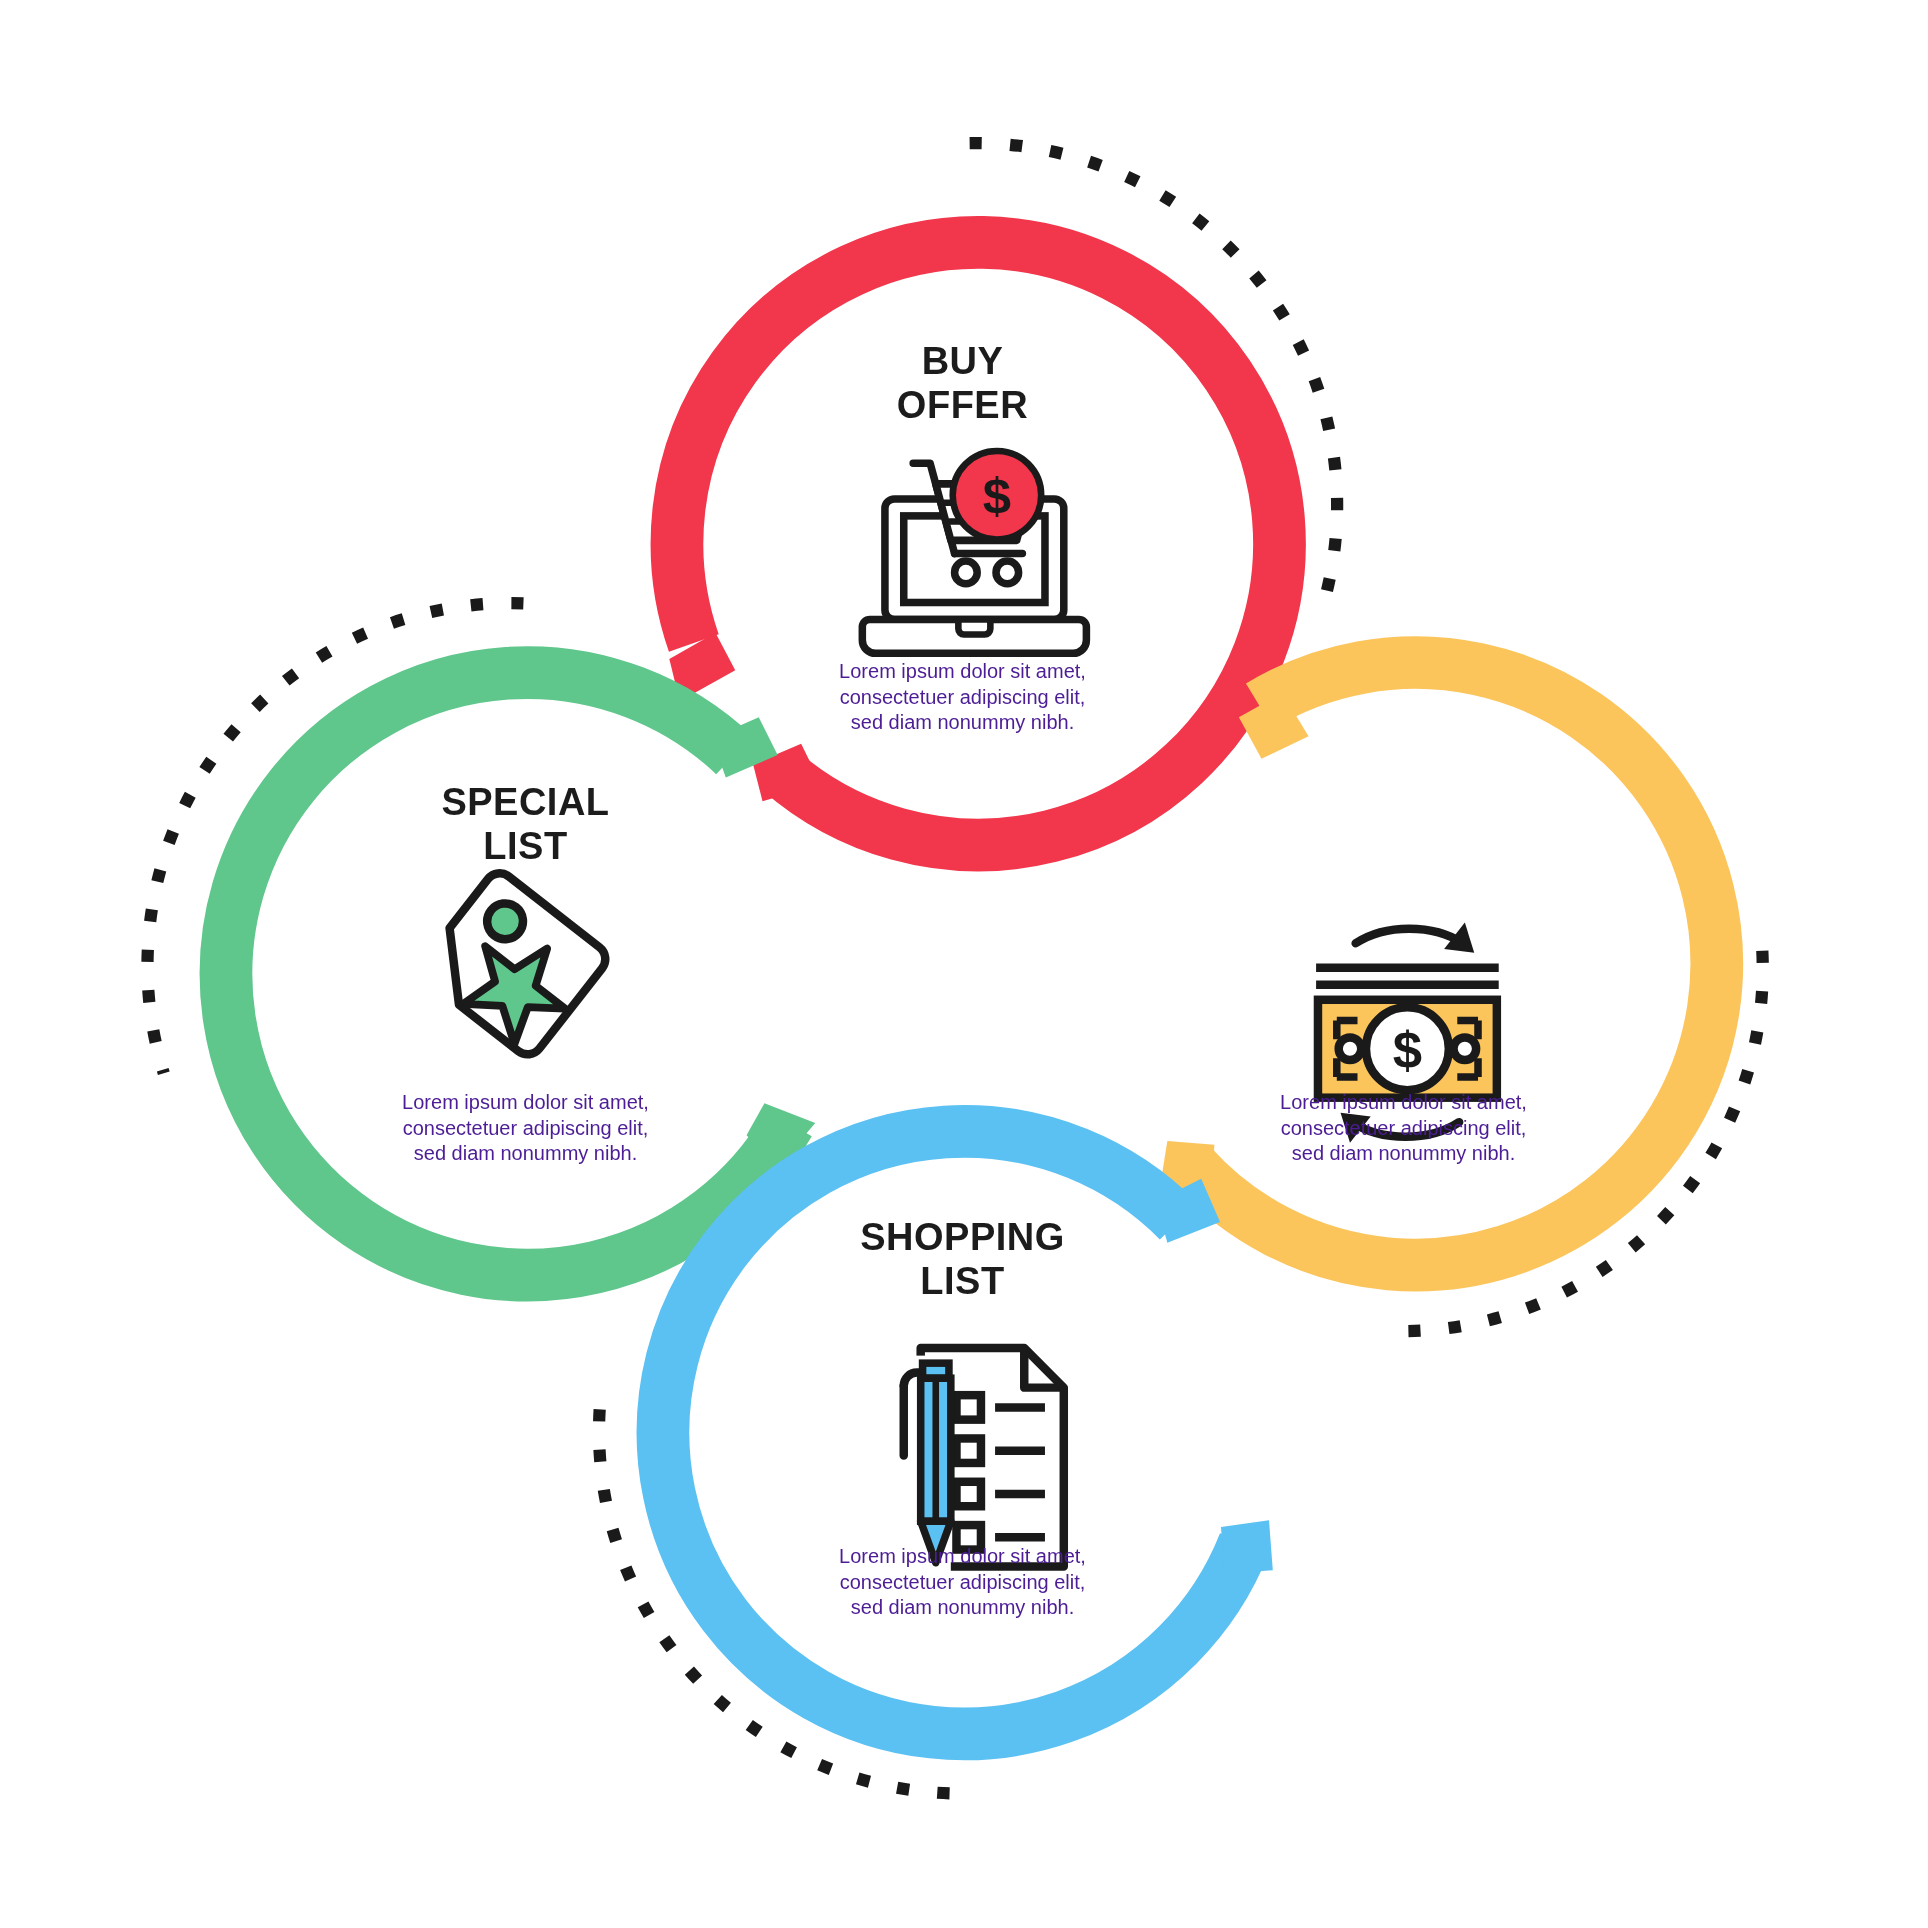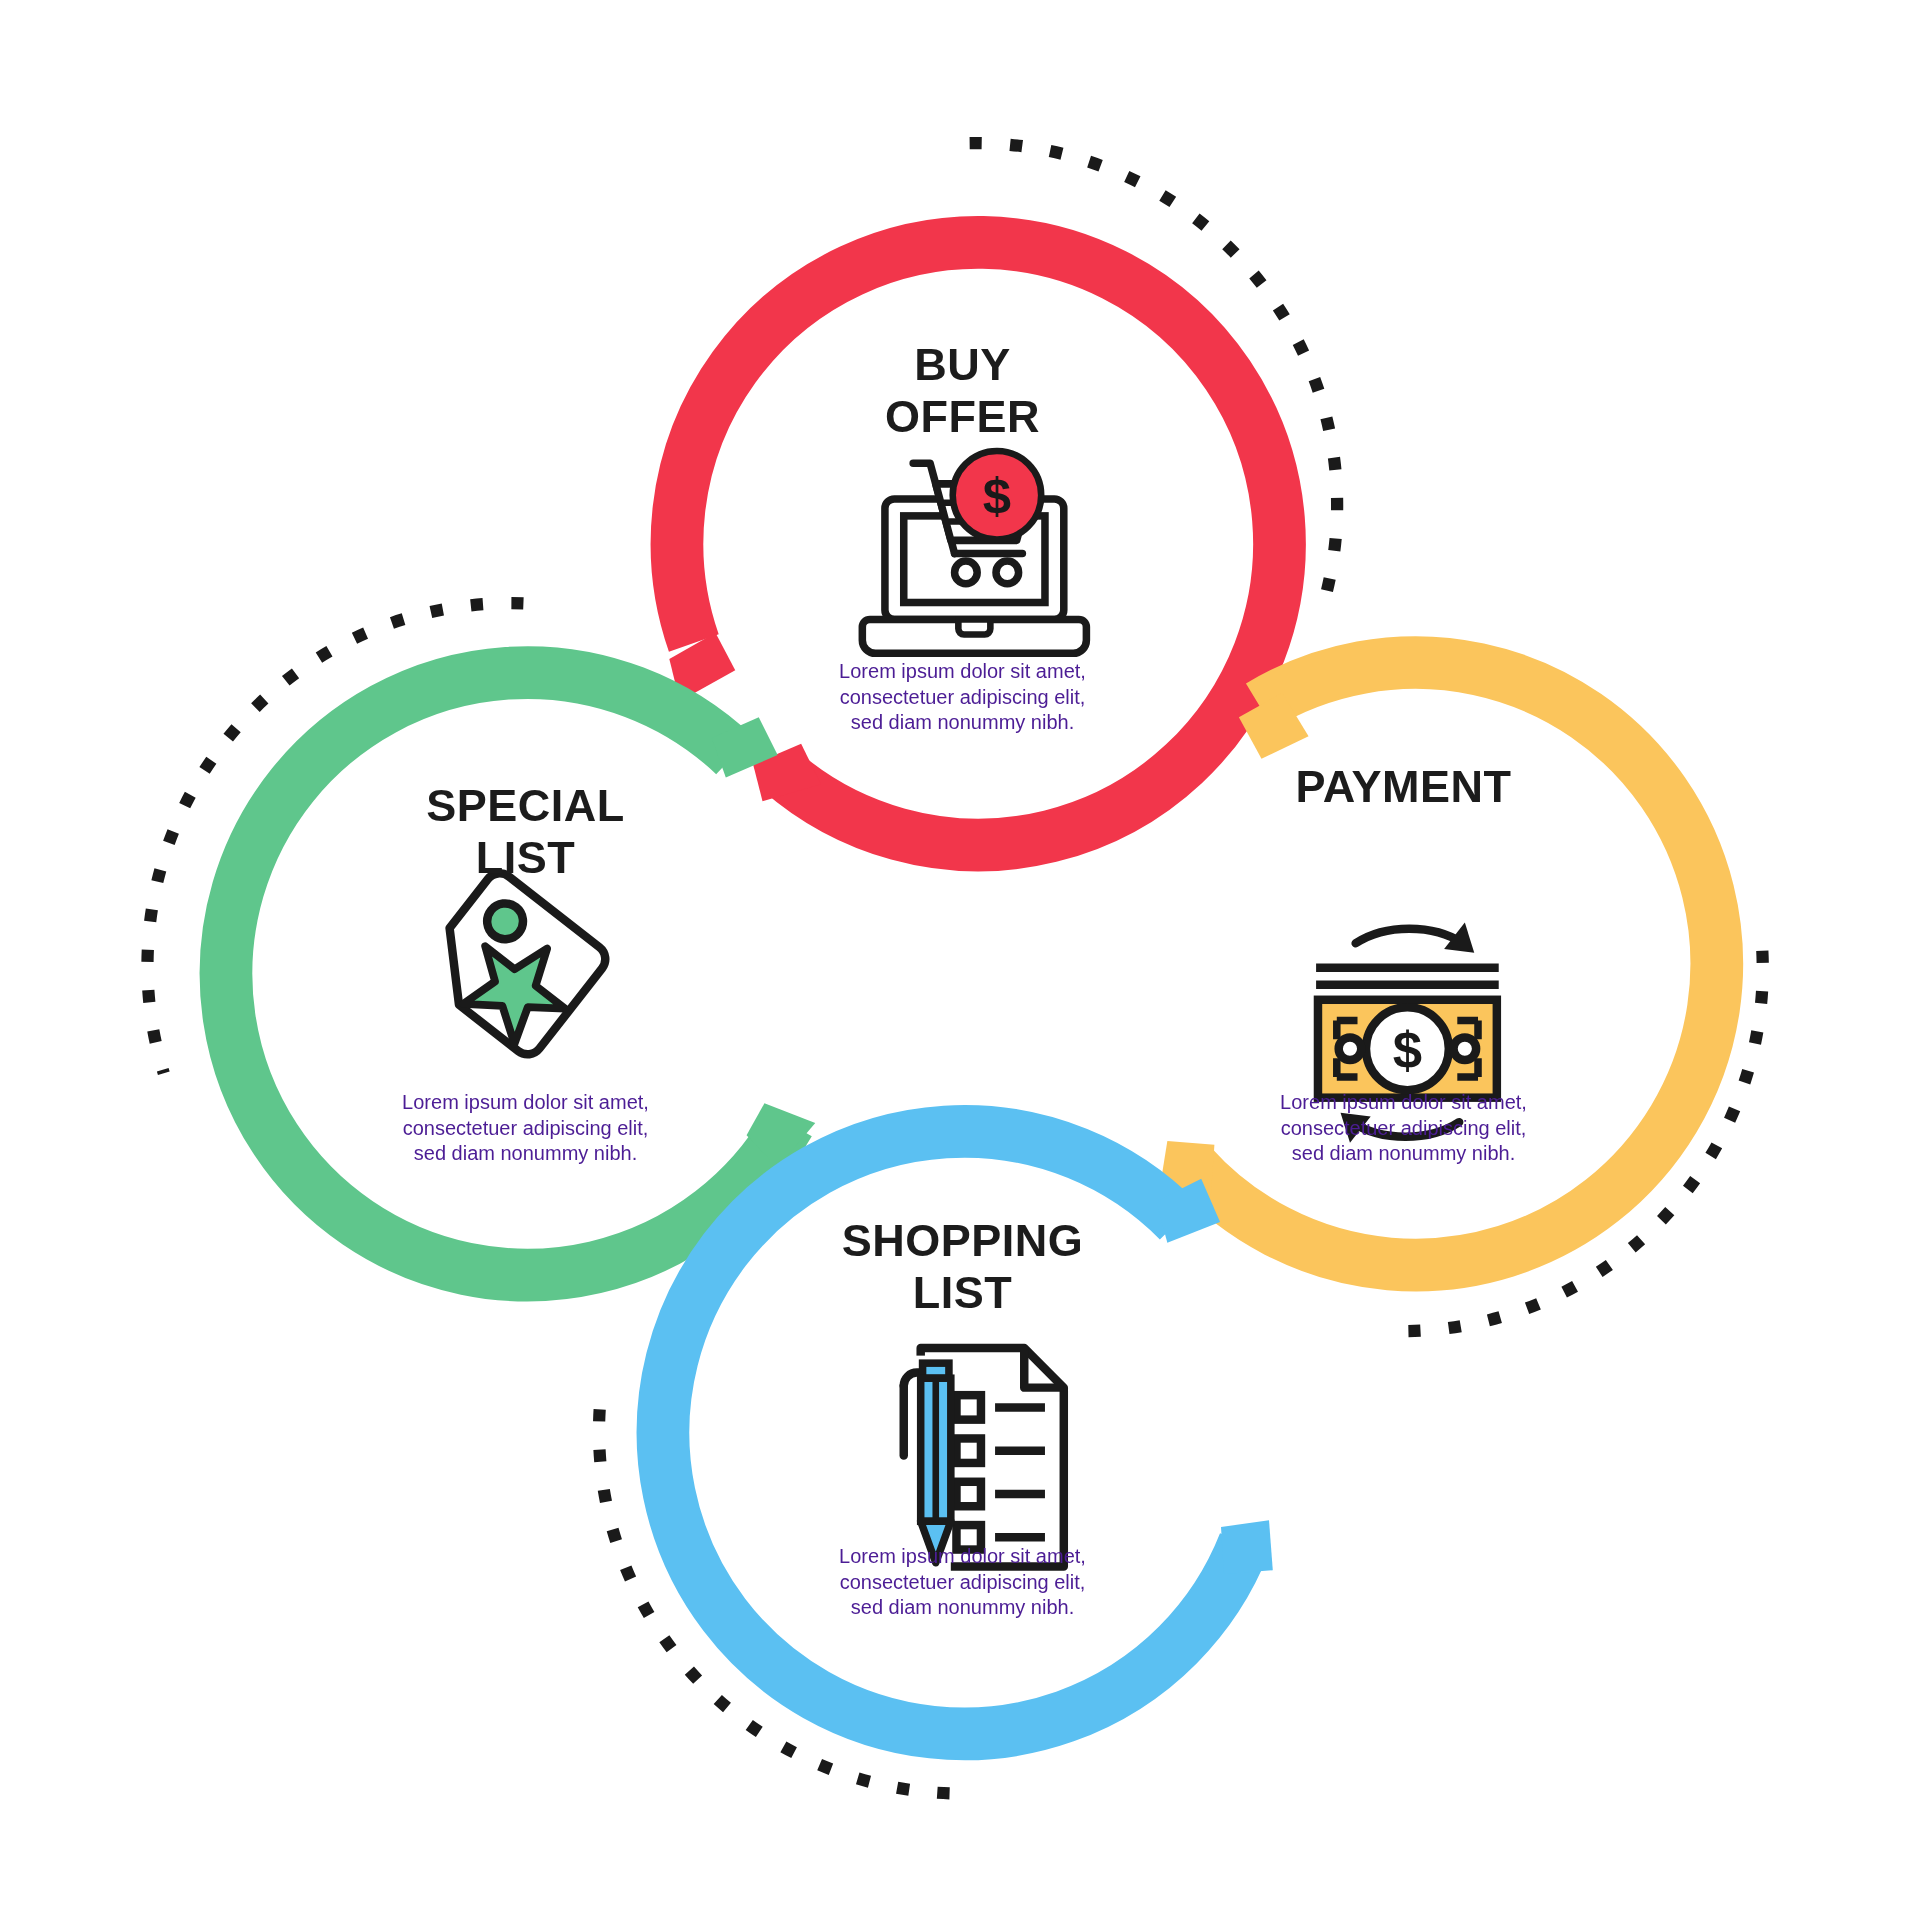--- a/index.html
+++ b/index.html
@@ -2,21 +2,21 @@
 <html style="font-size:15px"><head>
 <meta charset="utf-8">
 <style>
   html,body{margin:0;padding:0;background:#ffffff;}
   body{width:1928px;height:1928px;overflow:hidden;
        font-family:"Liberation Sans","DejaVu Sans",sans-serif;}
   #stage{position:relative;width:1928px;height:1928px;background:#fff;}
   #svgroot{position:absolute;left:0;top:0;width:1928px;height:1928px;}
   .node-text{position:absolute;text-align:center;}
   .node-title{font-weight:700;color:#1c1c1c;letter-spacing:0.5px;line-height:1.16;}
-  .node-title.t1{font-size:45px;}
+  .node-title.t1{font-size:38px;}
   .node-body{color:#4c1d95;line-height:1.28;white-space:pre-line;}
   .node-body.b1{font-size:20px;}
 </style>
 </head>
 <body>
 
 <div id="stage">
 
   <svg id="svgroot" viewBox="0 0 2048 2048">
 
@@ -149,25 +149,20 @@
   <div class="node-text" style="left:290px; top:761px; width:471px;margin-top:19px;">
     <div class="node-title t1">
       <span>SPECIAL</span><br>
       <span>LIST</span>
     </div>
   </div>
   <div class="node-body b1" style="position:absolute; left:290px; top:1090px; width:471px; text-align:center;">Lorem ipsum dolor sit amet,
 consectetuer adipiscing elit,
 sed diam nonummy nibh.</div>
 
-  <div class="node-text" style="left:1168px; top:761px; width:471px;">
-    <div class="node-title t1">
-      <span>PAYMENT</span>
-    </div>
-  </div>
   <div class="node-body b1" style="position:absolute; left:1168px; top:1090px; width:471px; text-align:center;">Lorem ipsum dolor sit amet,
 consectetuer adipiscing elit,
 sed diam nonummy nibh.</div>
 
   <div class="node-text" style="left:727px; top:1215px; width:471px;">
     <div class="node-title t1">
       <span>SHOPPING</span><br>
       <span>LIST</span>
     </div>
   </div>

